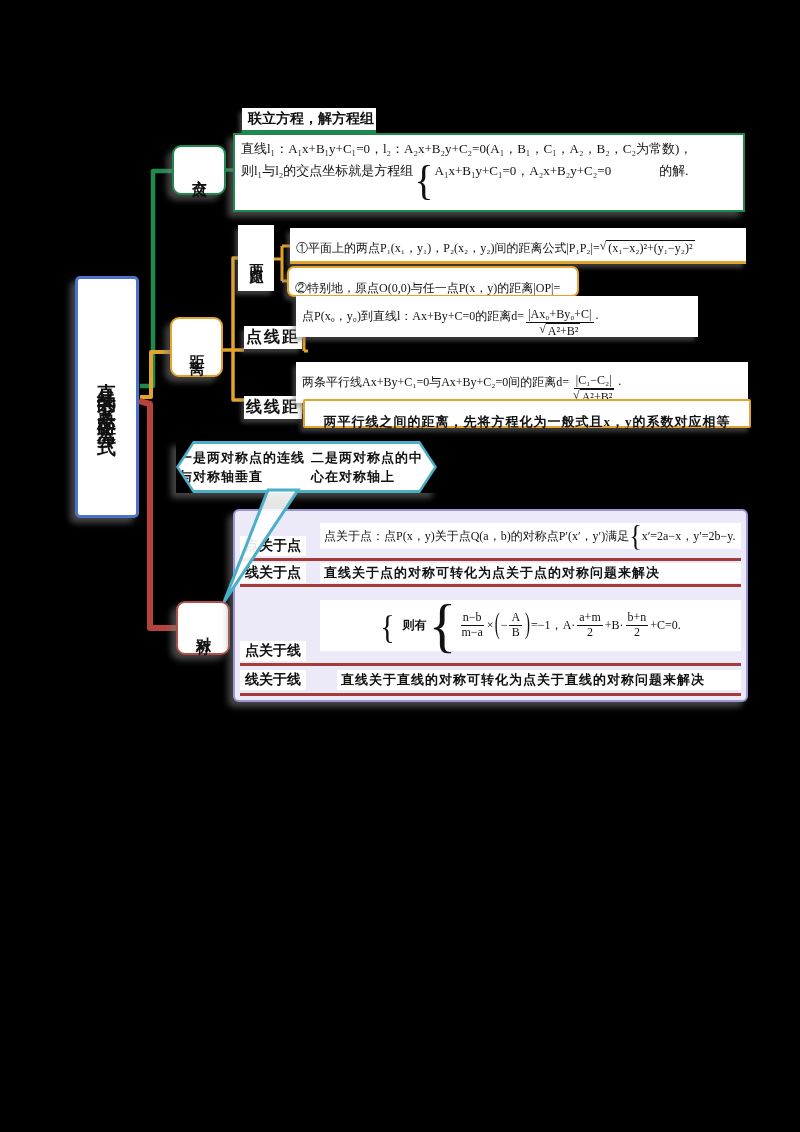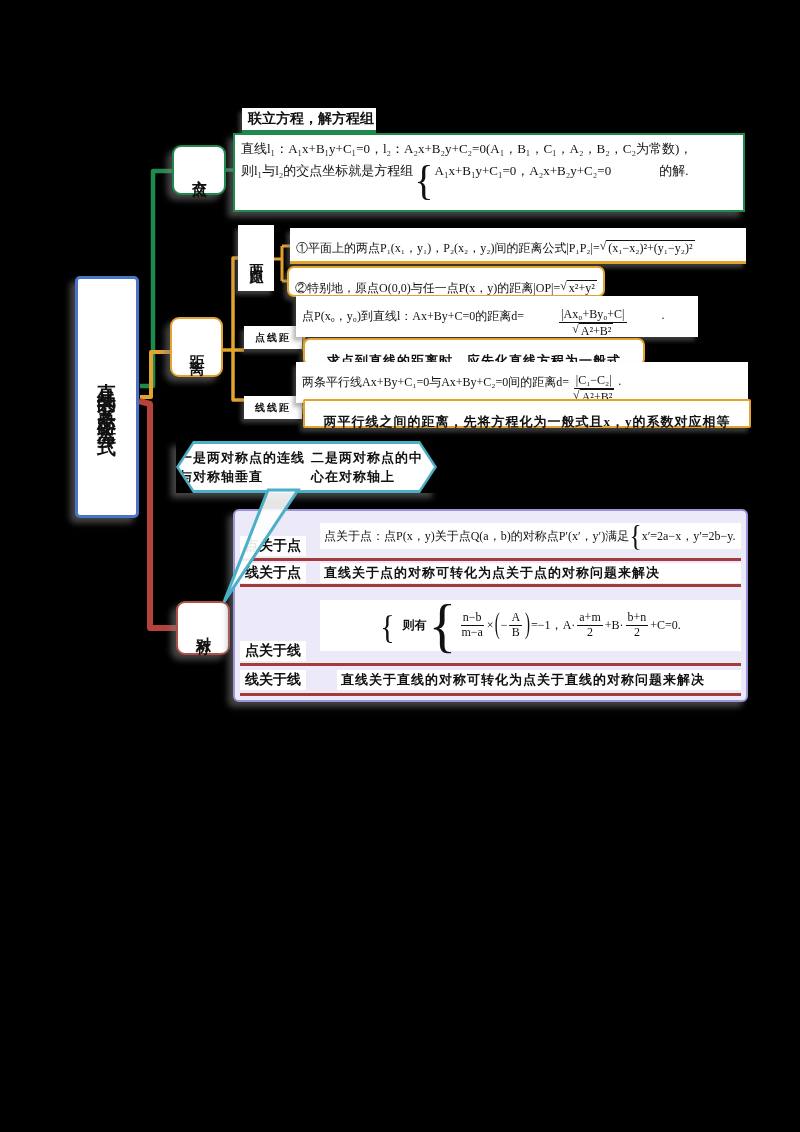--- a/index.html
+++ b/index.html
@@ -32,28 +32,28 @@
   #jiaodian-box .l2{margin-top:4px;display:flex;align-items:flex-start;}
   .br{display:inline-block;font-weight:400;}
   .br-sys{font-size:40px;line-height:.9;transform:scaleY(1.05);margin:0 1px;}
   .stack{display:inline-flex;text-align:left;vertical-align:middle;}
   .stack>span{line-height:1.45;}
   .ans-gap{margin-left:48px;}
 
   
   #label-liangdianju{left:238px;top:225px;width:36px;height:66px;display:flex;background:#fff;z-index:2;}
   #label-liangdianju .vtext{font-size:14px;font-weight:700;letter-spacing:4px;line-height:1;}
-  .hlabel{background:#fff;font-size:10px;font-weight:700;z-index:2;display:flex;
+  .hlabel{background:#fff;font-size:16px;font-weight:700;z-index:2;display:flex;
           align-items:center;justify-content:center;letter-spacing:2px;}
   #label-dianxianju{left:244px;top:326px;width:58px;height:23px;}
   #label-xianxianju{left:244px;top:396px;width:58px;height:23px;text-align:center;}
   .frow{background:#fff;display:flex;align-items:flex-start;z-index:2;font-size:12px;padding:12px 6px;}
   #row-tp1{left:290px;top:228px;width:456px;height:36px;border-bottom:3px solid #E3A42E;}
-  #box-tp2{left:287px;top:266px;width:318px;height:31px;border:2.5px solid #E3A42E;border-radius:7px;}
-  #row-pl1{left:296px;top:296px;width:402px;height:41px;gap:33px;}
+  #box-tp2{left:287px;top:266px;width:292px;height:31px;border:2.5px solid #E3A42E;border-radius:7px;flex-direction:column;}
+  #row-pl1{left:296px;top:296px;width:402px;height:41px;}
   #box-pl2{left:303px;top:338px;width:342px;height:27px;border:2.5px solid #E3A42E;border-radius:7px;}
   #row-ll1{left:296px;top:362px;width:452px;height:41px;}
   #box-ll2{left:303px;top:399px;width:448px;height:29px;border:2.5px solid #E3A42E;border-radius:2px;}
   .note{font-weight:700;font-size:13px;letter-spacing:1px;justify-content:center;}
 
   
   .frac{display:inline-flex;flex-direction:column;align-items:center;vertical-align:middle;margin:0 2px;}
   .frac .num{border-bottom:1.3px solid #111;padding:0 2px;line-height:1.15;}
   .frac .den{padding:0 2px;line-height:1.15;}
   .sqrt{display:inline-flex;align-items:flex-start;vertical-align:middle;}
@@ -165,21 +165,20 @@
     <span class="frac">
       <span class="num">|Ax₀+By₀+C|</span>
       <span class="den"><span class="sqrt">
             <span class="sign">√</span>
             <span class="rad">A²+B²</span>
           </span></span>
     </span>
     <span>.</span>
   </div>
 
-  <div id="box-pl2" class="abs frow note nowrap shs">求点到直线的距离时，应先化直线方程为一般式</div>
 
   <div id="label-xianxianju" class="abs hlabel shs">线线距</div>
 
   <div id="row-ll1" class="abs frow nowrap shs">
     <span>两条平行线Ax+By+C₁=0与Ax+By+C₂=0间的距离d=</span>
     <span class="frac">
       <span class="num">|C₁−C₂|</span>
       <span class="den"><span class="sqrt">
             <span class="sign">√</span>
             <span class="rad">A²+B²</span>

